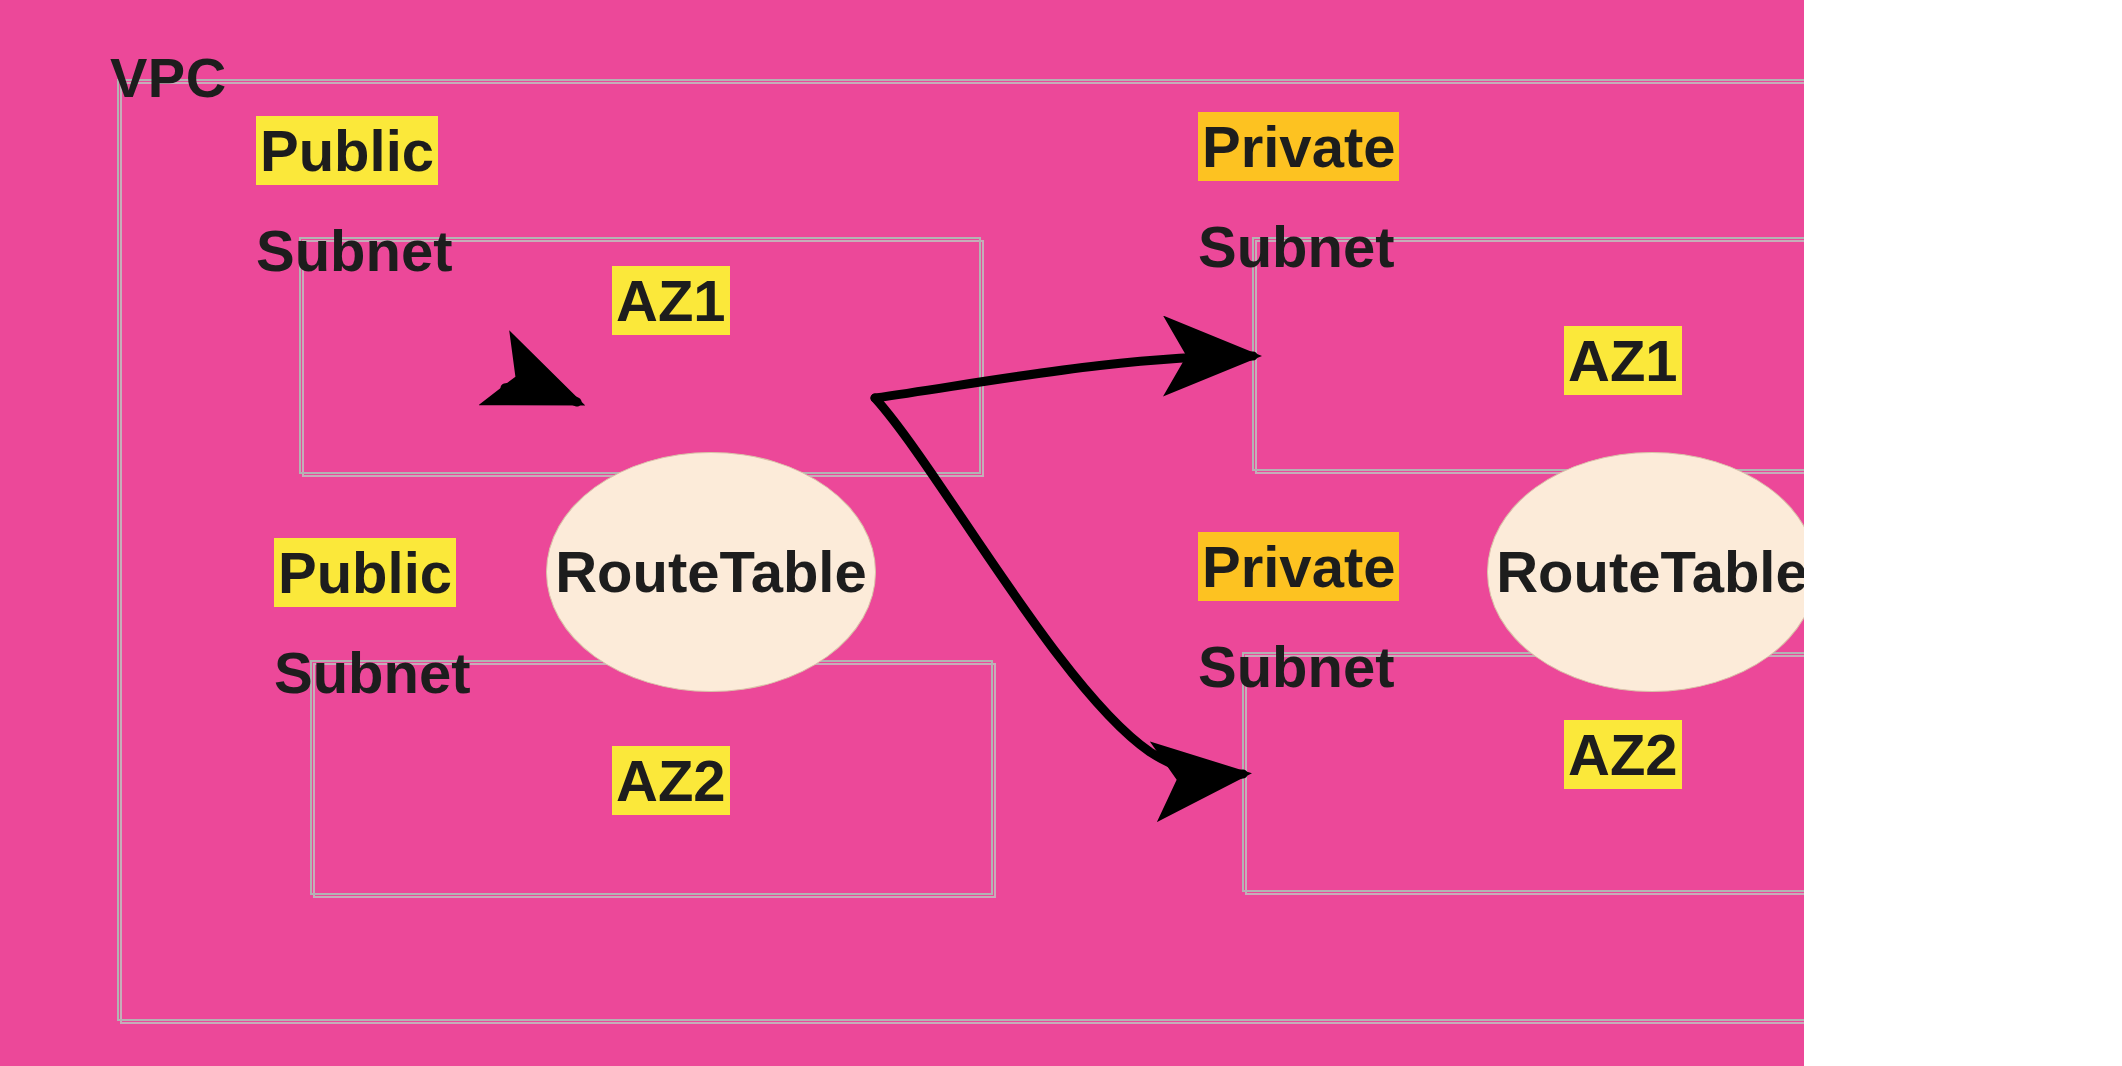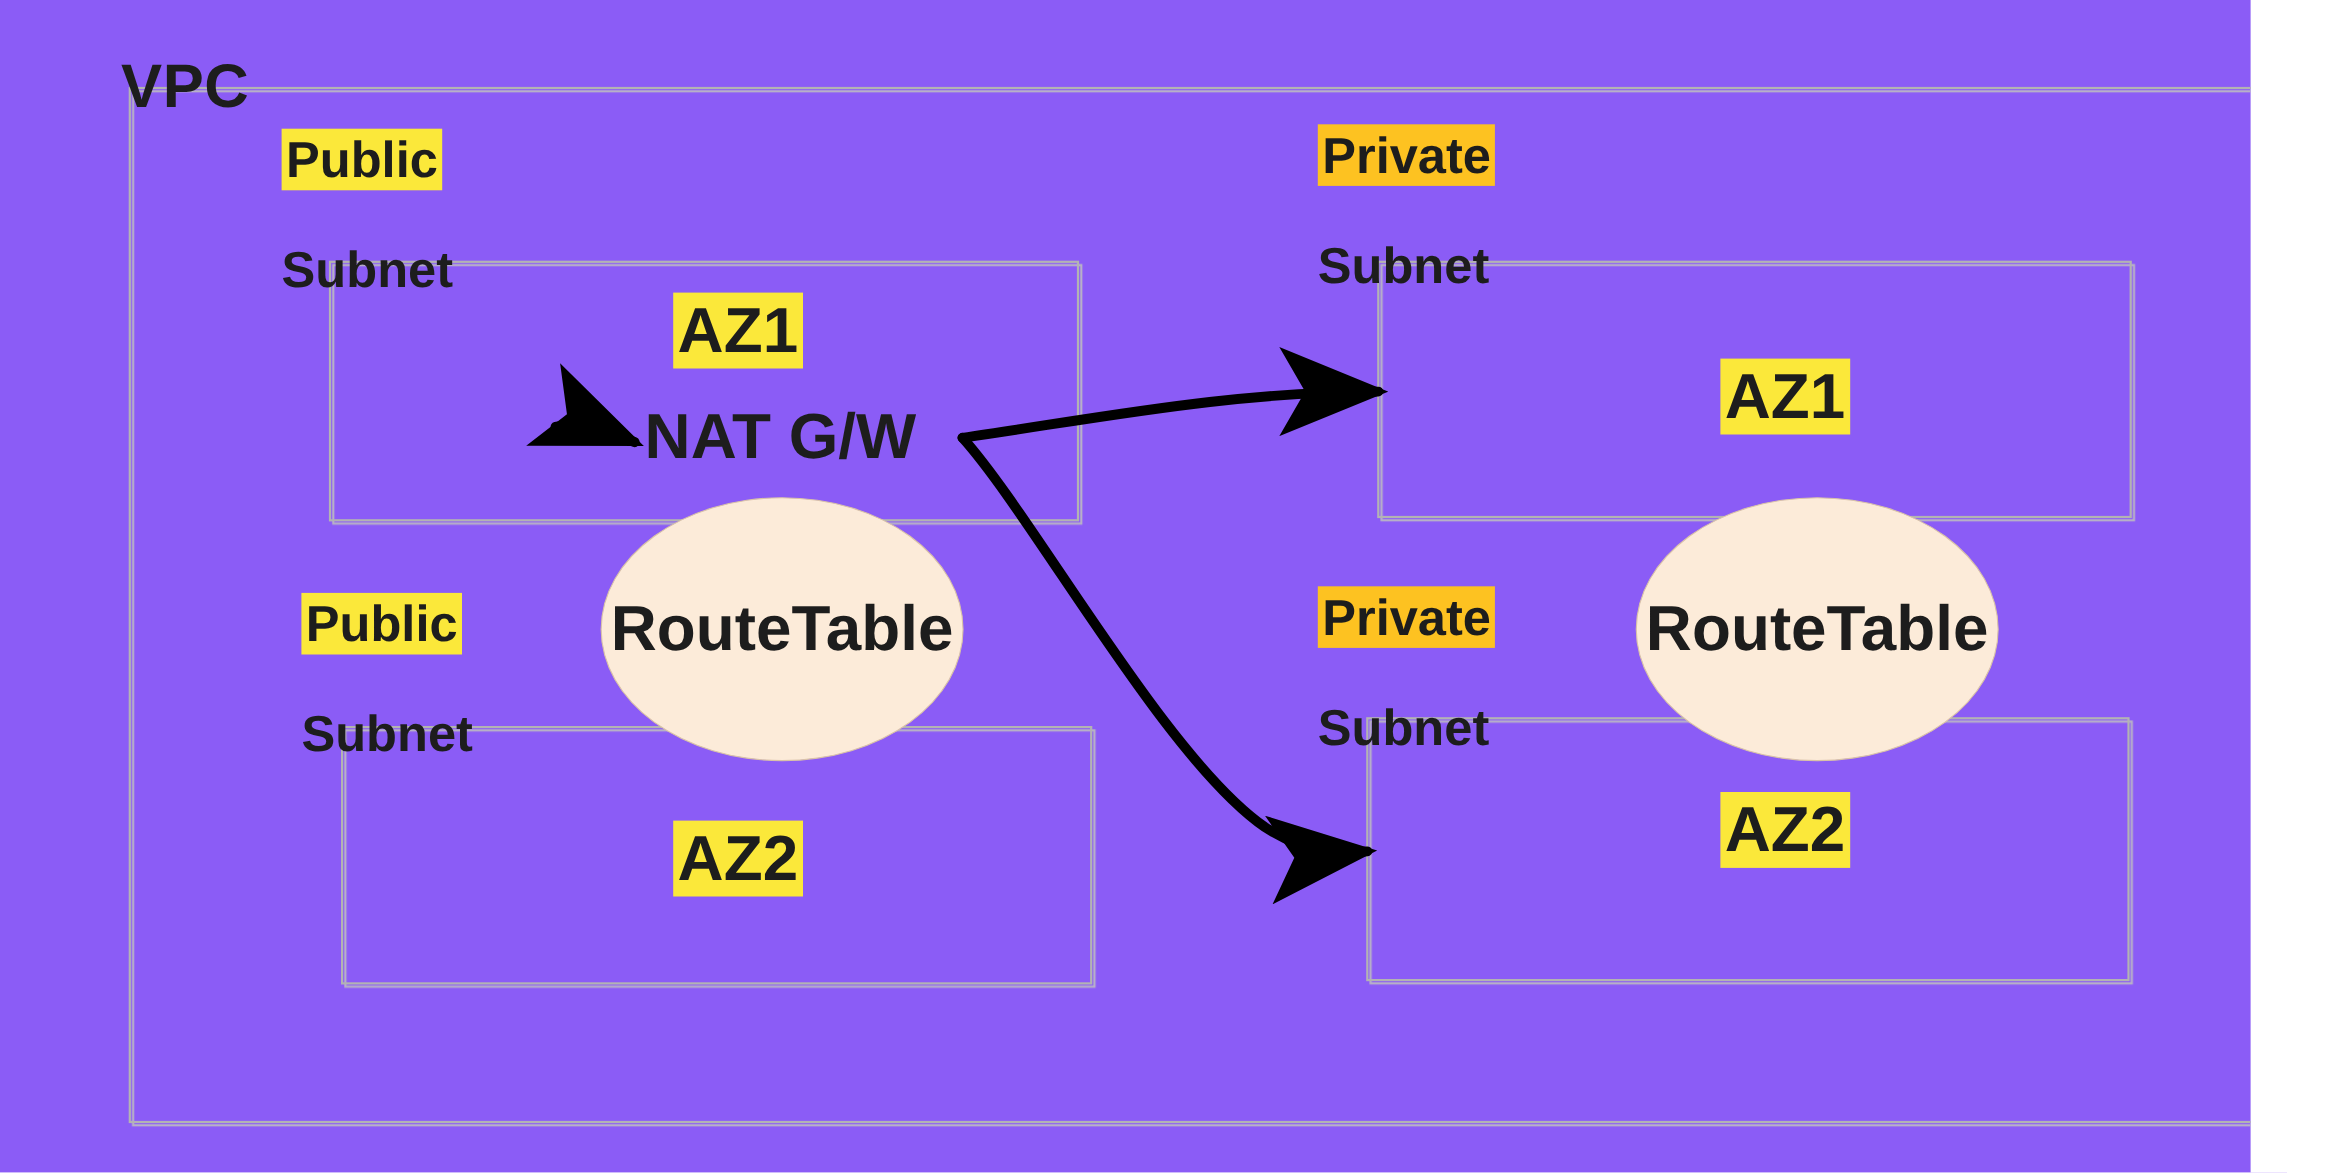--- a/index.html
+++ b/index.html
@@ -5,23 +5,23 @@
   html, body {
     margin: 0;
     padding: 0;
     background: #ffffff;
   }
   body {
     font-family: "Liberation Sans", sans-serif;
   }
   #canvas {
     position: relative;
-    width: 2046px;
+    width: 1804px;
     height: 1066px;
-    background: #8b5cf6;
+    background: #ec4899;
     overflow: hidden;
   }
   .svg-layer {
     position: absolute;
     left: 0;
     top: 0;
     width: 2122px;
     height: 1066px;
     pointer-events: none;
   }
@@ -39,21 +39,21 @@
   }
   .hl-orange {
     background: #FDC221;
     padding: 2px 4px;
   }
   .vpc-title {
     font-size: 56px;
     letter-spacing: 0.5px;
   }
   .subnet-title {
-    font-size: 46px;
+    font-size: 58px;
     letter-spacing: 0px;
     text-align: right;
   }
   .az-label {
     font-size: 58px;
   }
   .gw-label {
     font-size: 58px;
   }
   .ellipse {
@@ -108,21 +108,20 @@
   <div class="label vpc-title" style="left:110px; top:50px;">VPC</div>
 
   <div class="label subnet-title" style="left:256px; top:122px;">
     <span class="hl-yellow">Public</span>
   </div>
   <div class="label subnet-title" style="left:256px; top:222px;">Subnet</div>
   <div class="label az-label" style="left:612px; top:272px;">
     <span class="hl-yellow">AZ1</span>
   </div>
 
-  <div class="label gw-label" style="left:586px; top:368px;">NAT G/W</div>
 
   <div class="label subnet-title" style="left:274px; top:544px;">
     <span class="hl-yellow">Public</span>
   </div>
   <div class="label subnet-title" style="left:274px; top:644px;">Subnet</div>
   <div class="label az-label" style="left:612px; top:752px;">
     <span class="hl-yellow">AZ2</span>
   </div>
 
   <div class="label subnet-title" style="left:1198px; top:118px;">

